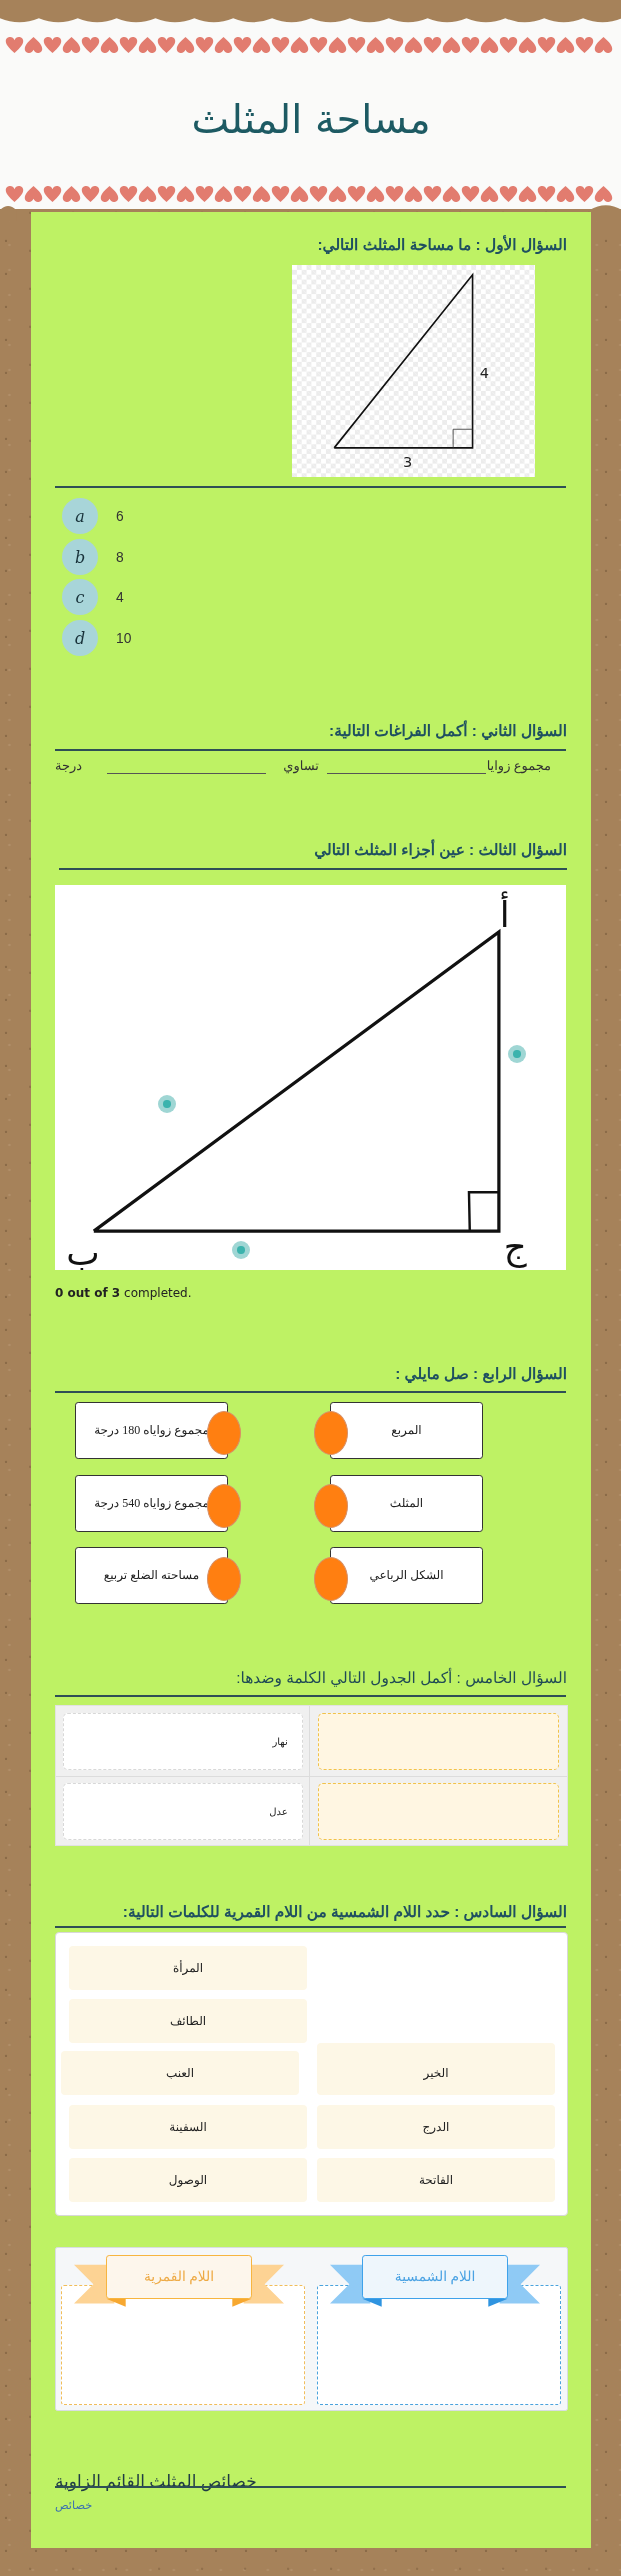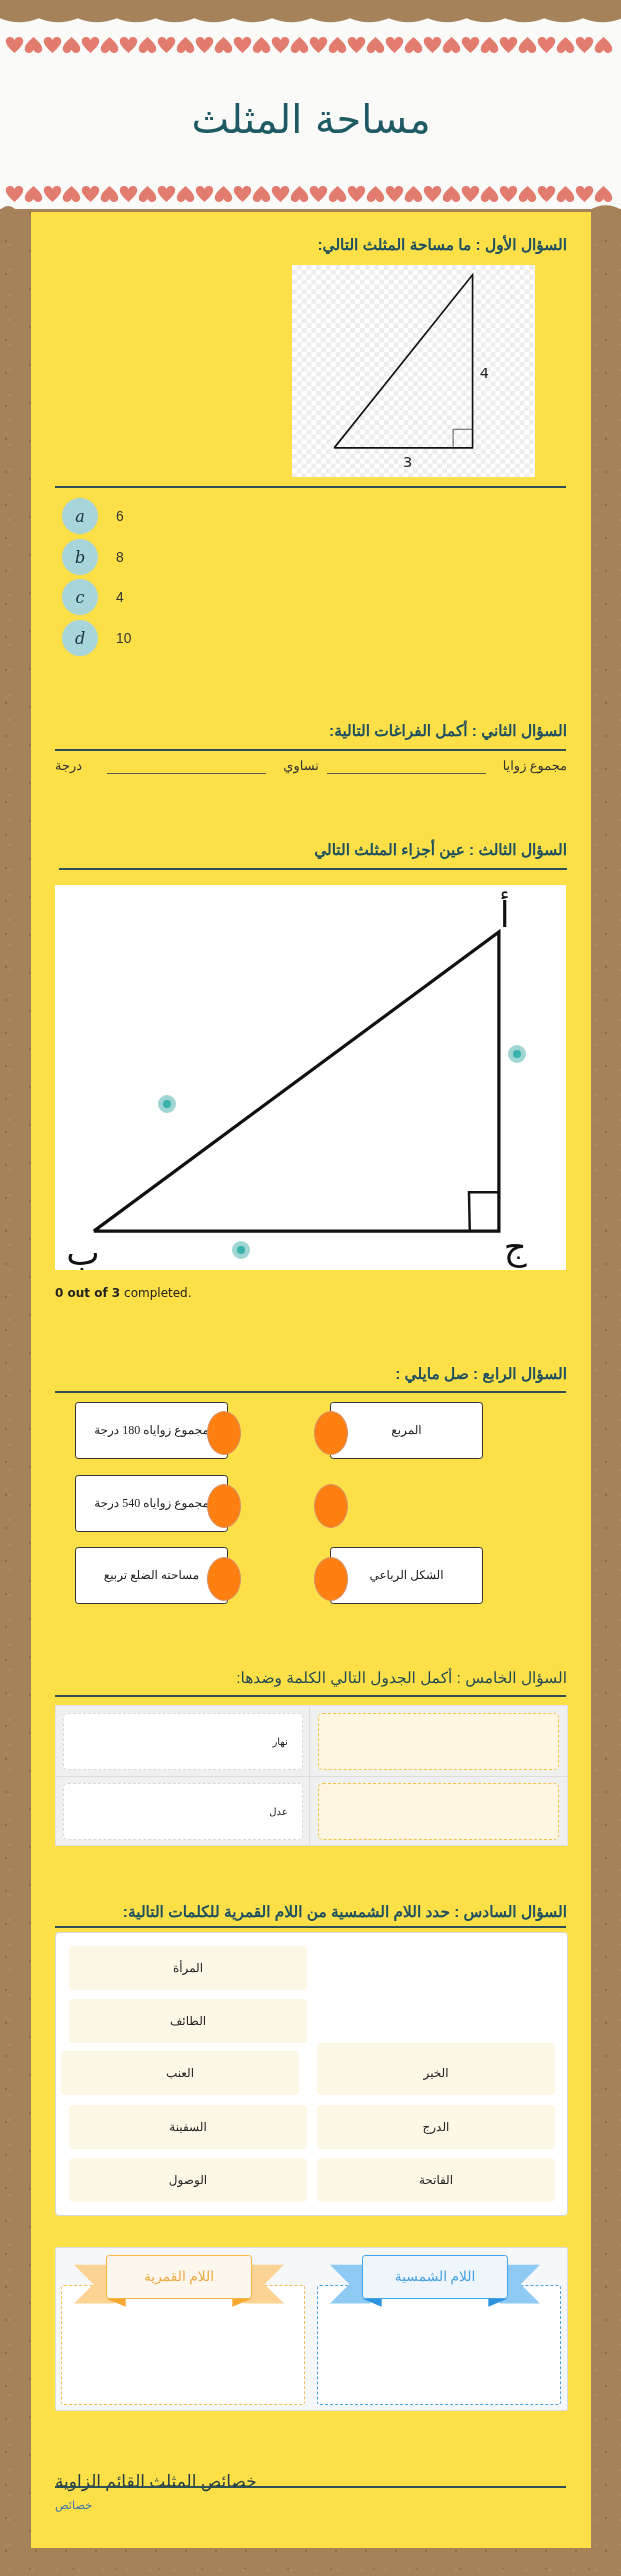--- a/index.html
+++ b/index.html
@@ -28,21 +28,21 @@
     display:flex; gap:0;
   }
   .hearts svg { display:block; }
   .title {
     position:absolute; left:0; width:622px; top:81px; text-align:center;
     font-family:"DejaVu Sans", sans-serif; font-size:40px; color:#1d5a63;
     direction:rtl;
   }
   .panel {
     position:absolute; left:31px; top:212px; width:560px; height:2336px;
-    background:#fde047;
+    background:#bef264;
   }
   .q-heading {
     position:absolute; right:24px; direction:rtl; text-align:right;
     font-family:"Liberation Sans", sans-serif; font-weight:bold; font-size:15.4px;
     color:#1f5060;
   }
   .q-heading.light { font-weight:normal; color:#1f4a55; }
   .hr { position:absolute; left:24px; width:511px; height:1.6px; background:#2e4f55; }
   .tri-img {
     position:absolute; left:261px; top:53px; width:243px; height:212px;
@@ -346,21 +346,21 @@
     <div class="val">4</div>
   </div>
   <div class="answer" style="top:408px;">
     <div class="letter">d</div>
     <div class="val">10</div>
   </div>
 
   <div class="q-heading" style="top:510px;">السؤال الثاني : أكمل الفراغات التالية:</div>
   <div class="hr" style="top:537px;"></div>
   <div class="fill-row" style="top:546px;">
-    <span style="right:0;">مجموع زوايا</span>
+    <span style="right:16px;">مجموع زوايا</span>
     <div class="blank" style="right:81px; width:159px;"></div>
     <span style="right:248px;">تساوي</span>
     <div class="blank" style="right:301px; width:159px;"></div>
     <span style="left:0;">درجة</span>
   </div>
 
   <div class="q-heading" style="top:629px;">السؤال الثالث : عين أجزاء المثلث التالي</div>
   <div class="hr" style="top:656px; left:27.5px; width:508px;"></div>
   <div class="hotspot-img">
     <svg width="511" height="385" viewBox="0 0 632 476">
@@ -387,20 +387,23 @@
   <div class="match-dot" style="left:176px; top:1199px;"></div>
   <div class="match-box" style="left:299px; top:1190px;">
       <span>المربع</span>
     </div>
   <div class="match-dot" style="left:283px; top:1199px;"></div>
 
   <div class="match-box" style="left:44px; top:1263px;">
       <span>مجموع زواياه 540 درجة</span>
     </div>
   <div class="match-dot" style="left:176px; top:1272px;"></div>
+  <div class="match-box" style="left:299px; top:1263px;">
+      <span>المثلث</span>
+    </div>
   <div class="match-dot" style="left:283px; top:1272px;"></div>
 
   <div class="match-box" style="left:44px; top:1335px;">
       <span>مساحته الضلع تربيع</span>
     </div>
   <div class="match-dot" style="left:176px; top:1345px;"></div>
   <div class="match-box" style="left:299px; top:1335px;">
       <span>الشكل الرباعي</span>
     </div>
   <div class="match-dot" style="left:283px; top:1345px;"></div>

